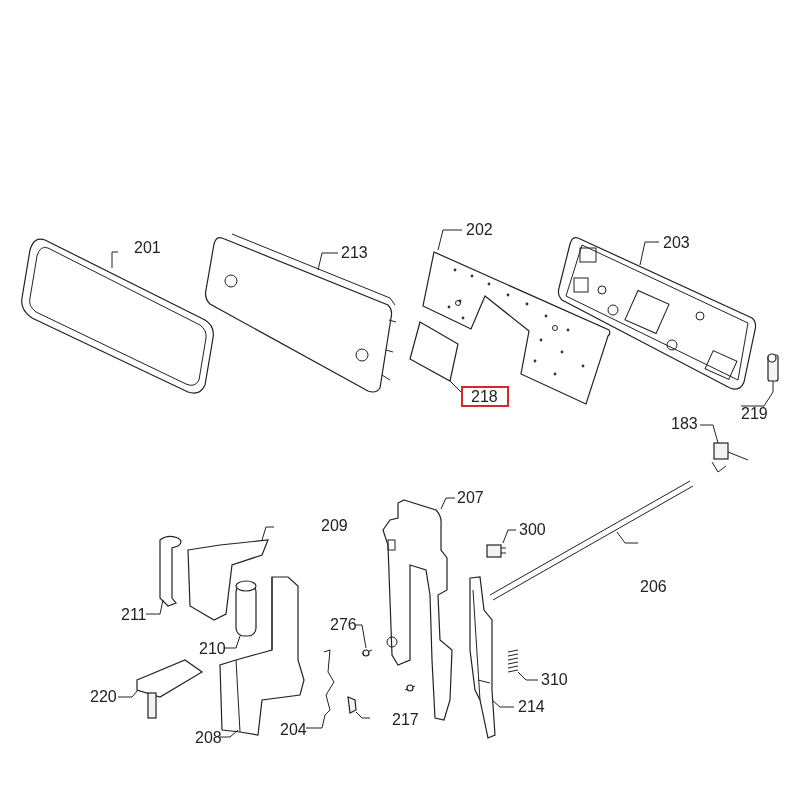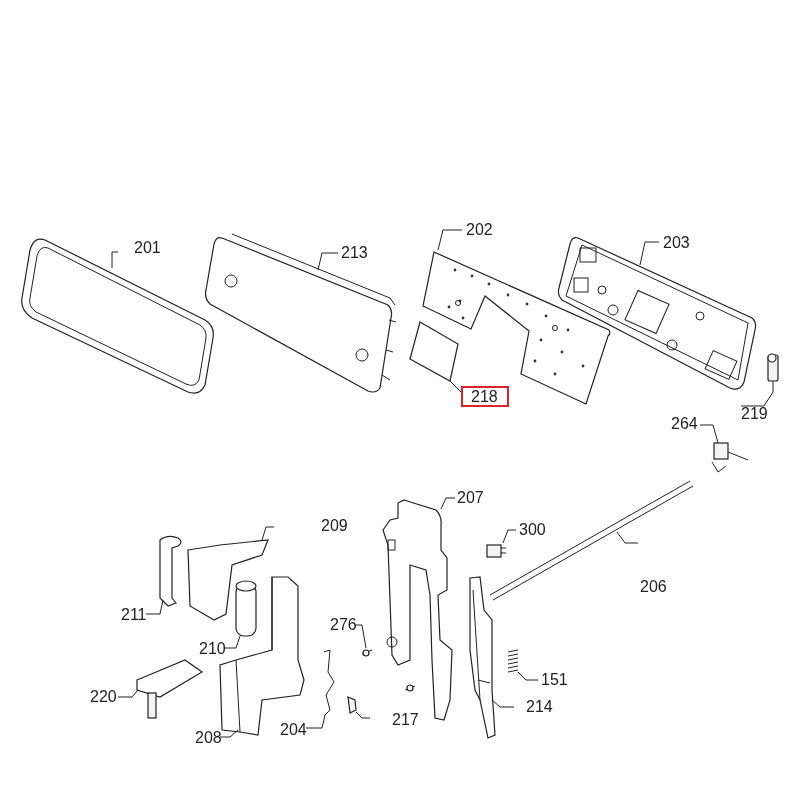--- a/index.html
+++ b/index.html
@@ -162,26 +162,26 @@
 <div id="labels"></div>
 
 <div class="highlight-box" style="left:461px;top:386px;width:48px;height:21px;"></div>
 
 <span class="part-label" style="left:134px;top:241px;">201</span>
 <span class="part-label" style="left:341px;top:246px;">213</span>
 <span class="part-label" style="left:466px;top:223px;">202</span>
 <span class="part-label" style="left:663px;top:236px;">203</span>
 <span class="part-label" style="left:471px;top:390px;">218</span>
 <span class="part-label" style="left:741px;top:407px;">219</span>
-<span class="part-label" style="left:671px;top:417px;">264</span>
+<span class="part-label" style="left:671px;top:417px;">183</span>
 <span class="part-label" style="left:457px;top:491px;">207</span>
 <span class="part-label" style="left:519px;top:523px;">300</span>
 <span class="part-label" style="left:640px;top:536px;margin-top:44px;">206</span>
 <span class="part-label" style="left:276px;top:519px;margin-left:45px;">209</span>
 <span class="part-label" style="left:121px;top:608px;">211</span>
 <span class="part-label" style="left:330px;top:618px;">276</span>
 <span class="part-label" style="left:199px;top:642px;">210</span>
-<span class="part-label" style="left:541px;top:673px;">151</span>
+<span class="part-label" style="left:541px;top:673px;">310</span>
 <span class="part-label" style="left:90px;top:690px;">220</span>
-<span class="part-label" style="left:518px;top:700px;margin-left:8px;">214</span>
+<span class="part-label" style="left:518px;top:700px;">214</span>
 <span class="part-label" style="left:392px;top:713px;">217</span>
 <span class="part-label" style="left:280px;top:723px;">204</span>
 <span class="part-label" style="left:195px;top:731px;">208</span>
 
 </body></html>

